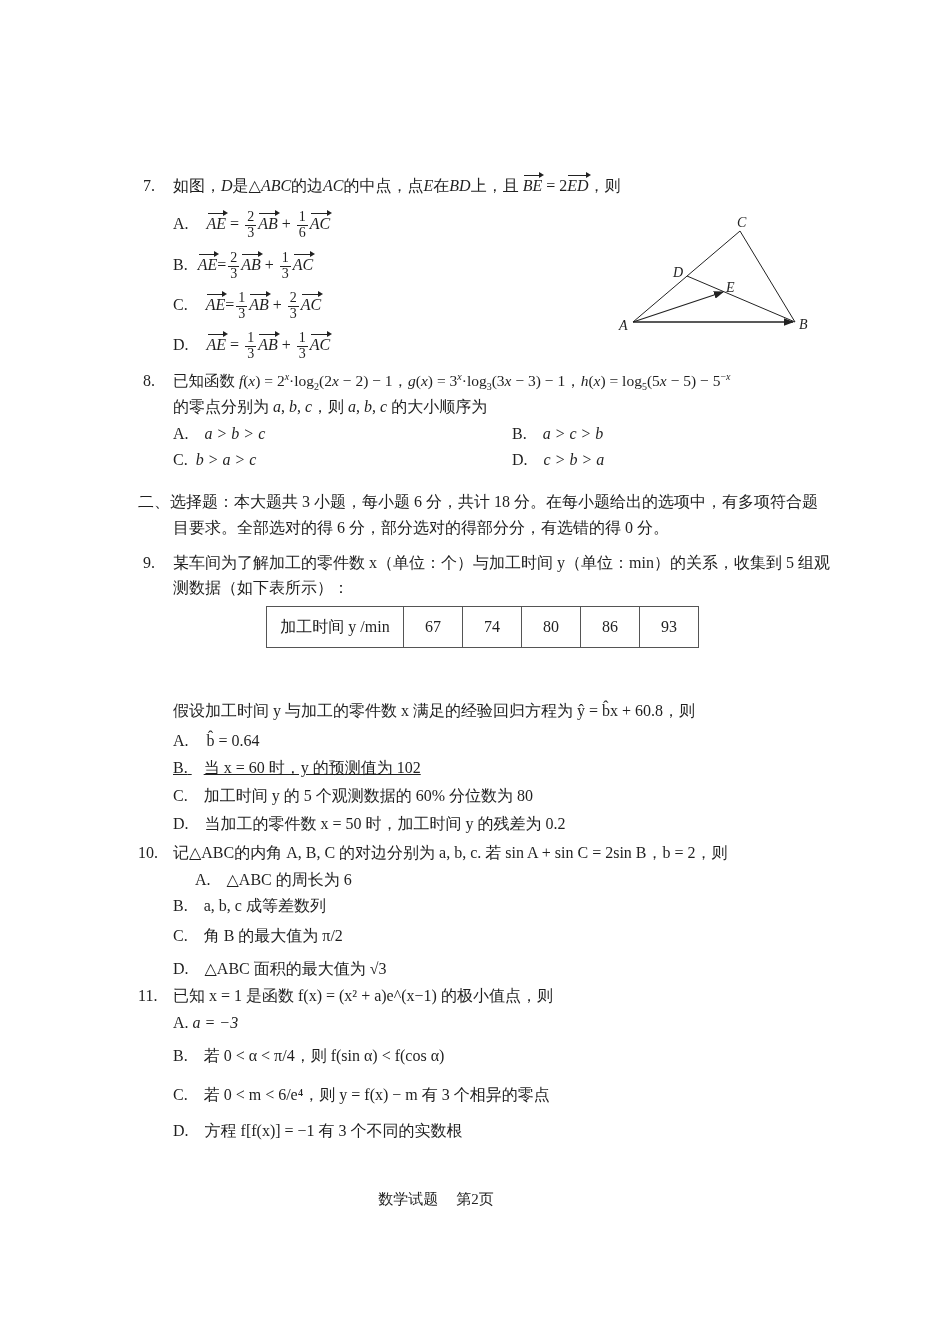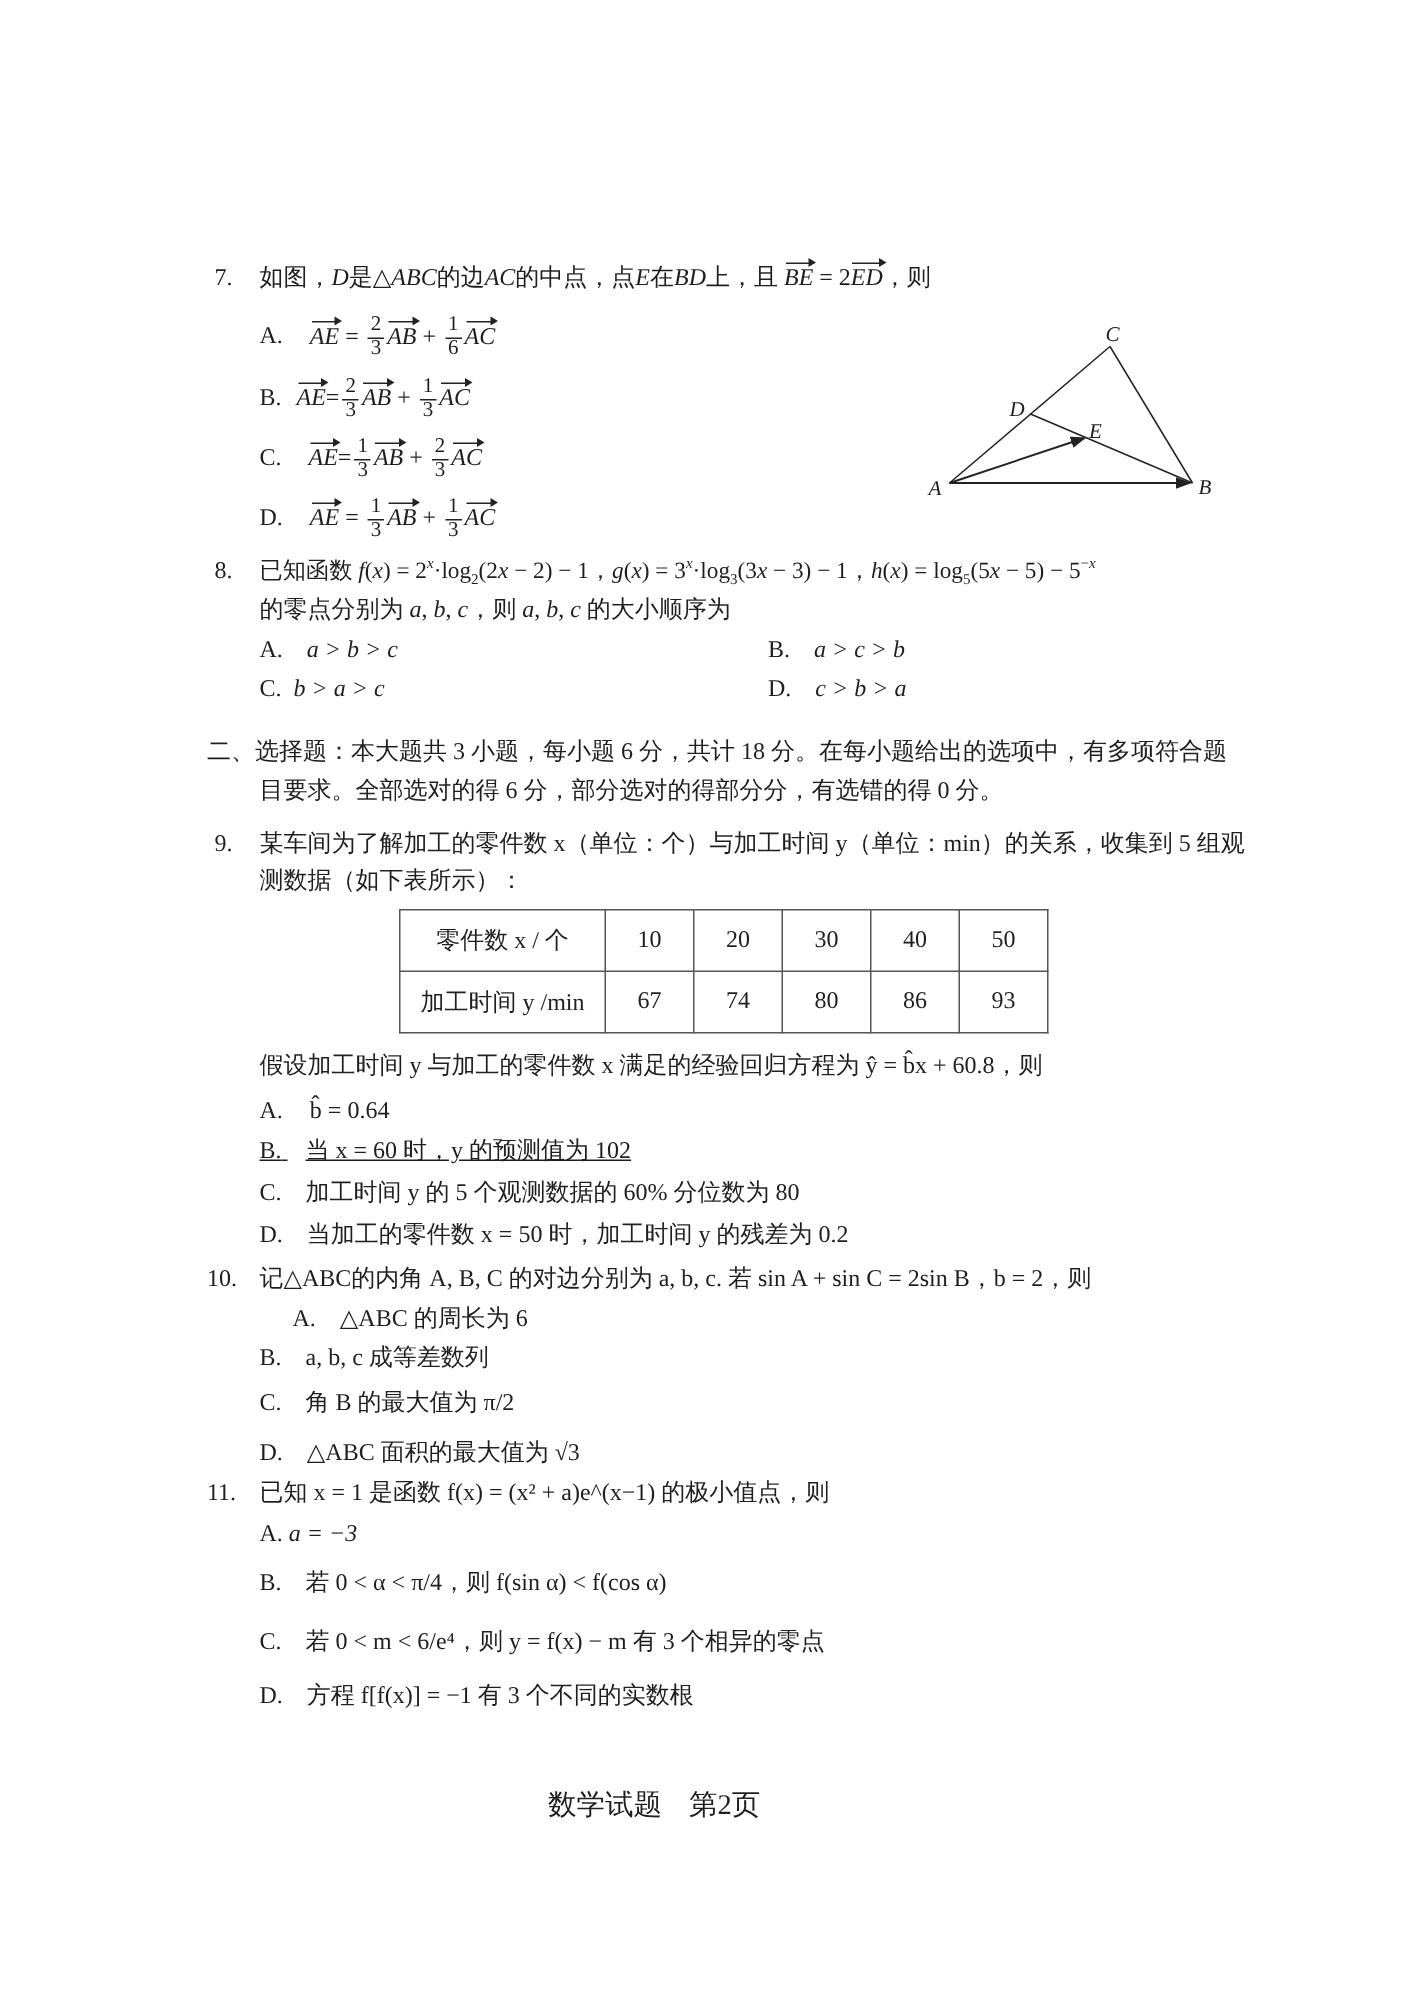--- a/index.html
+++ b/index.html
@@ -26,21 +26,21 @@
   sub { font-size: 10px; vertical-align: sub; line-height: 0; }
   table.data {
     position: absolute; left: 266px; top: 606px; border-collapse: collapse;
     font-size: 16px;
   }
   table.data td {
     border: 1px solid #555; text-align: center; height: 40px; padding: 0;
   }
   table.data td.hdr { width: 136px; }
   table.data td.val { width: 58px; }
-  .footer { position: absolute; left: 0; width: 872px; top: 1190px; text-align: center; font-size: 19px; }
+  .footer { position: absolute; left: 0; width: 872px; top: 1190px; text-align: center; font-size: 15px; }
   .footer span + span { margin-left: 18px; }
   svg text { font-family: "Liberation Serif", serif; font-style: italic; font-size: 14px; fill: #222; }
 </style>
 </head>
 <body>
 
 <div>
   <span class="abs" style="left:143px;top:178px;">7.</span>
   <span class="abs" style="left:173px;top:178px;">
     如图，<i>D</i>是△<i>ABC</i>的边<i>AC</i>的中点，点<i>E</i>在<i>BD</i>上，且 <span class="vec">BE</span> = 2<span class="vec">ED</span>，则
@@ -139,28 +139,20 @@
   <span class="abs" style="left:173px;top:520px;">目要求。全部选对的得 6 分，部分选对的得部分分，有选错的得 0 分。</span>
 </div>
 
 <div>
   <span class="abs" style="left:143px;top:555px;">9.</span>
   <span class="abs" style="left:173px;top:555px;">某车间为了解加工的零件数 x（单位：个）与加工时间 y（单位：min）的关系，收集到 5 组观</span>
   <span class="abs" style="left:173px;top:580px;">测数据（如下表所示）：</span>
 
   <table class="data">
     <tbody>
-        <tr>
-      <td class="hdr">零件数 x / 个</td>
-      <td class="val">10</td>
-      <td class="val">20</td>
-      <td class="val">30</td>
-      <td class="val">40</td>
-      <td class="val">50</td>
-    </tr>
     <tr>
       <td class="hdr">加工时间 y /min</td>
       <td class="val">67</td>
       <td class="val">74</td>
       <td class="val">80</td>
       <td class="val">86</td>
       <td class="val">93</td>
     </tr>
   </tbody>
     </table>

